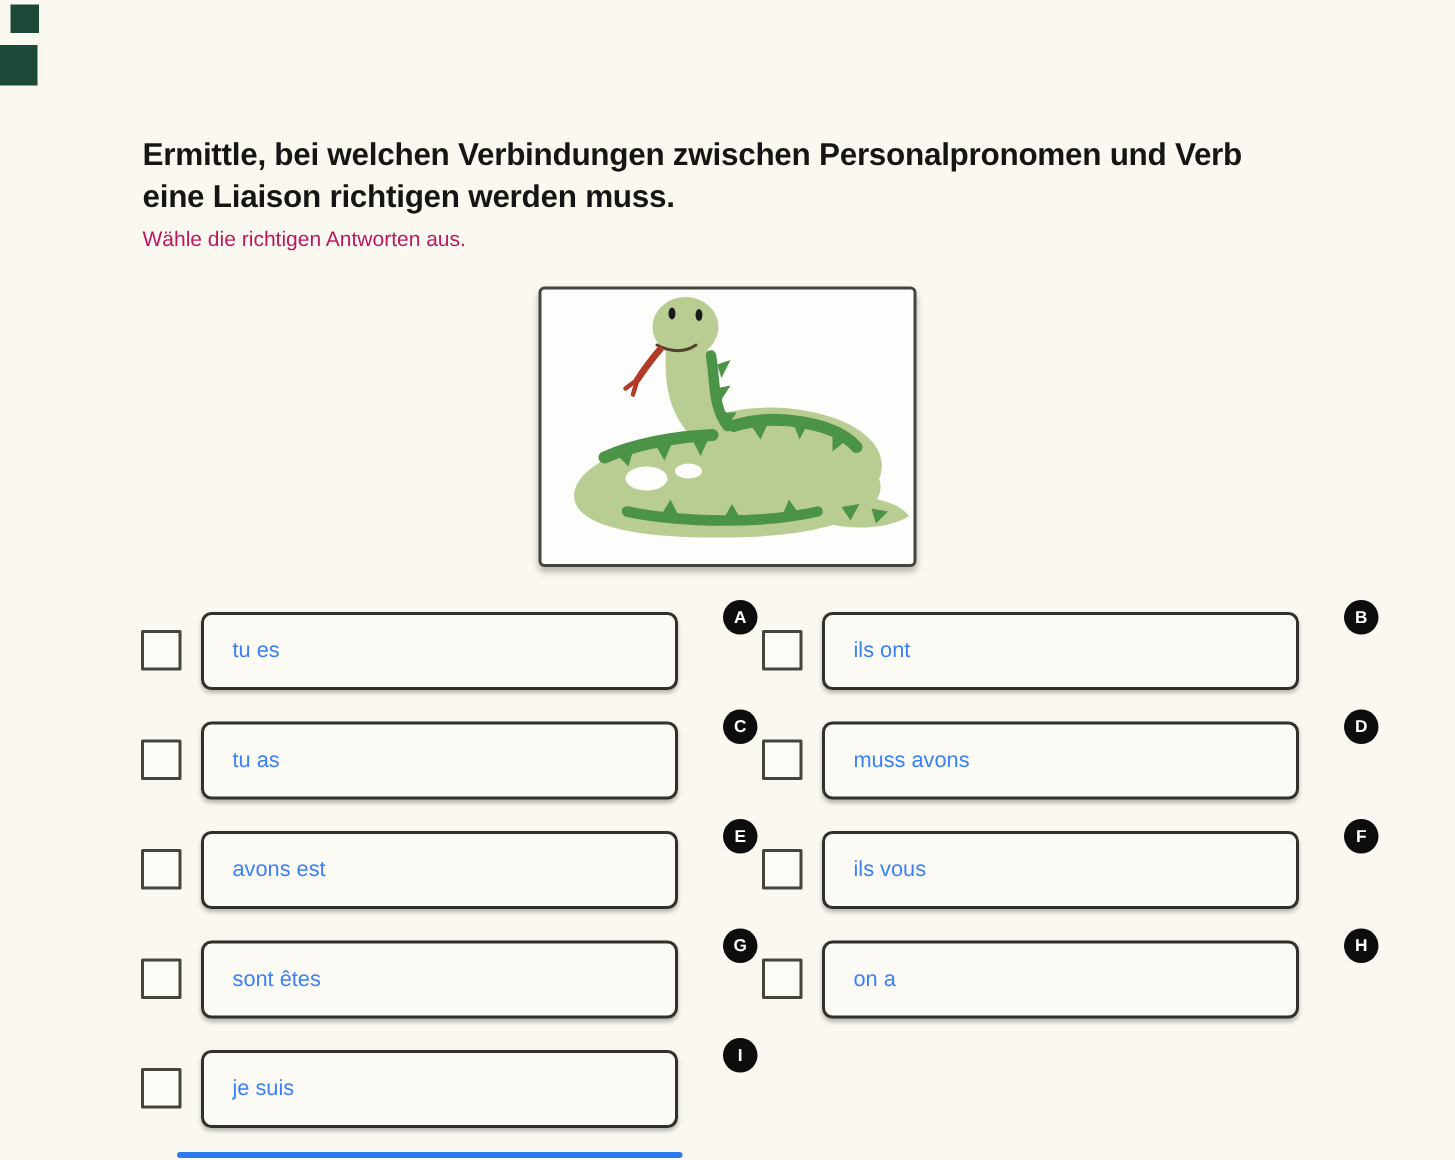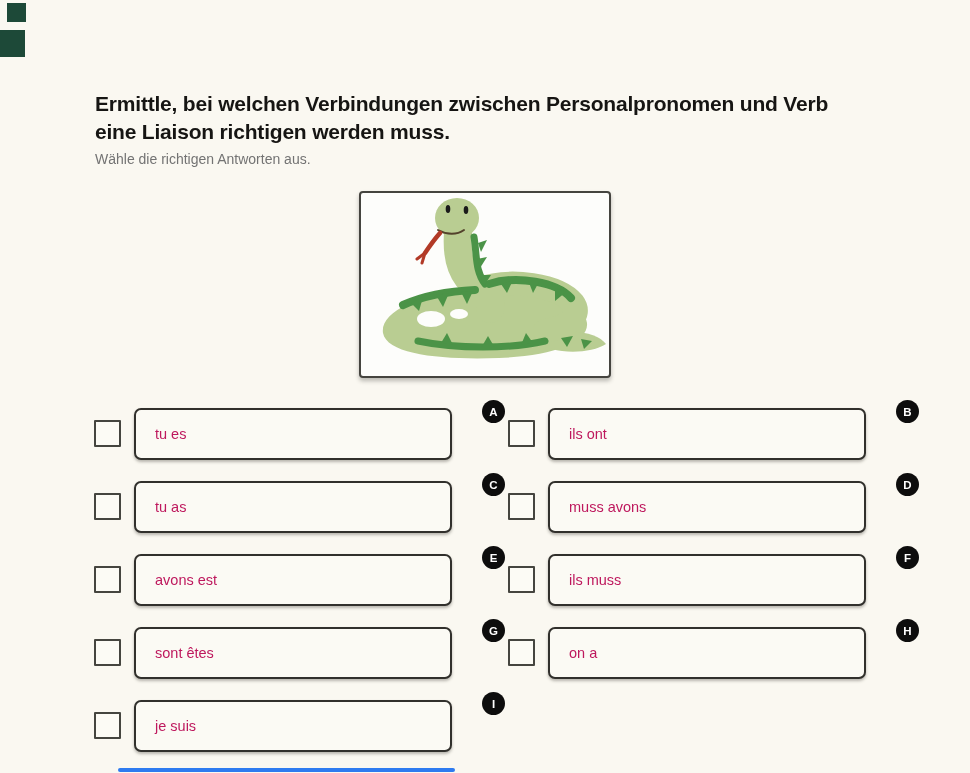--- a/index.html
+++ b/index.html
@@ -17,21 +17,21 @@
 
   
   .task-title {
     position: absolute; left: 95px; top: 90px; width: 775px;
     font-size: 21px; line-height: 28px; font-weight: bold;
     color: #161513; letter-spacing: -0.2px;
   }
   .task-title .it { }
   .task-subtitle {
     position: absolute; left: 95px; top: 151px;
-    font-size: 14px; color: #737373;
+    font-size: 14px; color: #be185d;
   }
 
   
   .image-panel {
     position: absolute; left: 359px; top: 191px; width: 252px; height: 187px;
     background: #fdfdfb; border: 2px solid #45443f; border-radius: 4px;
     box-shadow: 0 3px 4px rgba(40,40,35,0.3);
   }
   .image-panel svg { display: block; width: 100%; height: 100%; }
 
@@ -48,21 +48,21 @@
     cursor: pointer;
   }
 
   .opt-box {
     position: absolute; left: 40px; top: 0; width: 318px; height: 52px;
     background: #fbfaf4; border: 2px solid #31302c; border-radius: 7px;
     box-shadow: 0 2px 3px rgba(60,58,50,0.35);
     display: flex; align-items: center; cursor: pointer;
   }
   .opt-label {
-    padding-left: 19px; font-size: 14.5px; color: #be185d;
+    padding-left: 19px; font-size: 14.5px; color: #3b82f6;
   }
 
   .badge {
     position: absolute; left: 346px; top: -10px; width: 23px; height: 23px;
     background: #0d0d0d; border-radius: 50%;
     display: flex; align-items: center; justify-content: center;
     color: #ffffff; font-size: 11.5px; font-weight: bold;
   }
 
   
@@ -190,21 +190,21 @@
   <div class="opt-row">
     <span class="checkbox"></span>
     <div class="opt-box">
       <span class="opt-label">muss avons</span>
       <span class="badge">D</span>
     </div>
   </div>
   <div class="opt-row">
     <span class="checkbox"></span>
     <div class="opt-box">
-      <span class="opt-label">ils muss</span>
+      <span class="opt-label">ils vous</span>
       <span class="badge">F</span>
     </div>
   </div>
   <div class="opt-row">
     <span class="checkbox"></span>
     <div class="opt-box">
       <span class="opt-label">on a</span>
       <span class="badge">H</span>
     </div>
   </div>

